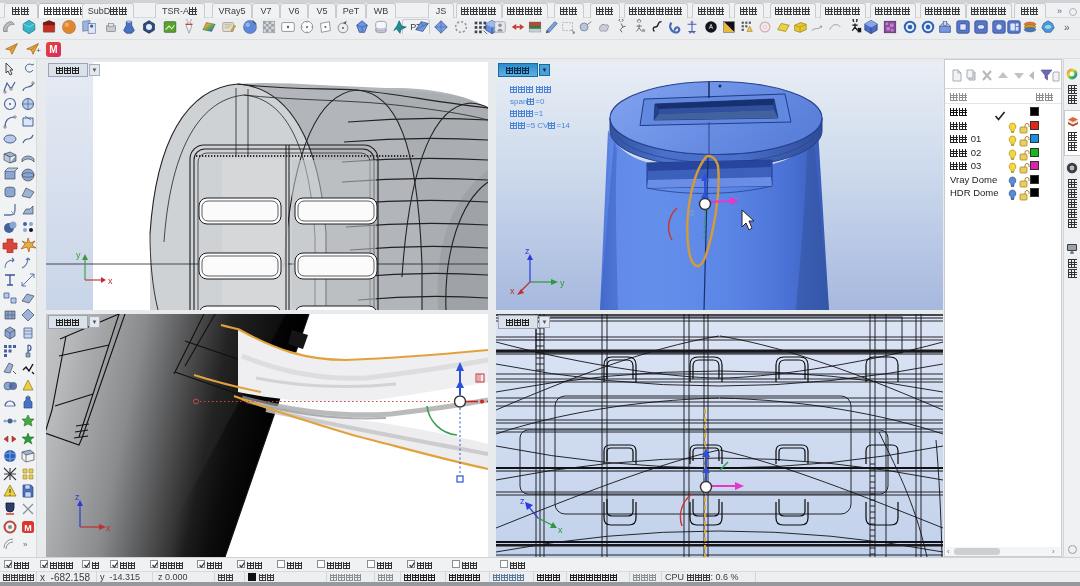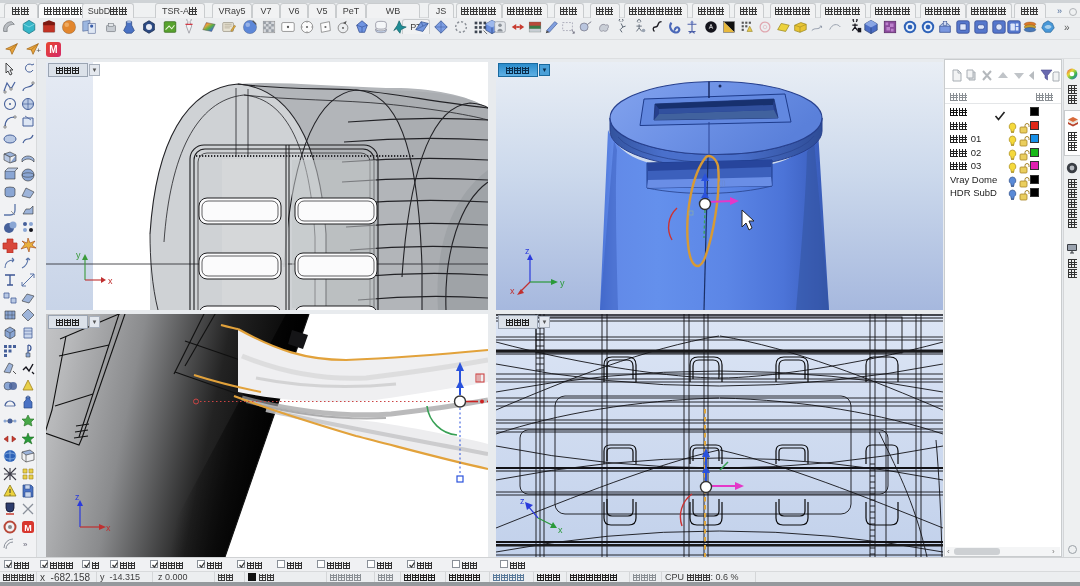--- a/index.html
+++ b/index.html
@@ -19,21 +19,21 @@
     <div class="abs" style="left:0;top:3px;width:1080px;height:15px;background:#eff1f2;border-bottom:1px solid #d8dadc"></div>
     <div class="tb" style="left:4px;width:34px;"><span class="cj c8"></span><span class="cj c8"></span></div>
     <div class="tb" style="left:38px;width:56px;background:#fbfcfd;border-color:#b9bdc0;"><span class="cj c8"></span><span class="cj c8"></span><span class="cj c8"></span><span class="cj c8"></span><span class="cj c8"></span></div>
     <div class="tb" style="left:82px;width:52px;">SubD<span class="cj c8"></span><span class="cj c8"></span></div>
     <div class="tb" style="left:155px;width:50px;">TSR-A<span class="cj c8"></span></div>
     <div class="tb" style="left:212px;width:40px;">VRay5</div>
     <div class="tb" style="left:252px;width:28px;">V7</div>
     <div class="tb" style="left:280px;width:28px;">V6</div>
     <div class="tb" style="left:308px;width:28px;">V5</div>
     <div class="tb" style="left:336px;width:30px;">PeT</div>
-    <div class="tb" style="left:366px;width:54px;">WB</div>
+    <div class="tb" style="left:366px;width:30px;">WB</div>
     <div class="tb" style="left:402px;width:28px;margin-top:16px;">PT</div>
     <div class="tb" style="left:428px;width:26px;">JS</div>
     <div class="tb" style="left:456px;width:46px;"><span class="cj c8"></span><span class="cj c8"></span><span class="cj c8"></span><span class="cj c8"></span></div>
     <div class="tb" style="left:502px;width:46px;"><span class="cj c8"></span><span class="cj c8"></span><span class="cj c8"></span><span class="cj c8"></span></div>
     <div class="tb" style="left:554px;width:30px;"><span class="cj c8"></span><span class="cj c8"></span></div>
     <div class="tb" style="left:590px;width:30px;"><span class="cj c8"></span><span class="cj c8"></span></div>
     <div class="tb" style="left:624px;width:64px;"><span class="cj c8"></span><span class="cj c8"></span><span class="cj c8"></span><span class="cj c8"></span><span class="cj c8"></span><span class="cj c8"></span></div>
     <div class="tb" style="left:692px;width:38px;"><span class="cj c8"></span><span class="cj c8"></span><span class="cj c8"></span></div>
     <div class="tb" style="left:734px;width:30px;"><span class="cj c8"></span><span class="cj c8"></span></div>
     <div class="tb" style="left:770px;width:46px;"><span class="cj c8"></span><span class="cj c8"></span><span class="cj c8"></span><span class="cj c8"></span></div>
@@ -665,20 +665,26 @@
           <path d="M62,220 55,217 55,223Z" fill="#2a9a3a" stroke="none"></path>
 <path d="M34,220 24,230" stroke="#c03030"></path>
           <path d="M21,233 28,231 25,227Z" fill="#c03030" stroke="none"></path>
 </g>
 <text x="29" y="192" font-size="9" fill="#2a3adc" font-family="Liberation Sans">z</text>
 <text x="64" y="224" font-size="9" fill="#2a9a3a" font-family="Liberation Sans">y</text>
 <text x="14" y="232" font-size="9" fill="#c03030" font-family="Liberation Sans">x</text>
 </svg></div>
     <div class="abs" style="left:498px;top:63px;width:40px;height:14px;background:linear-gradient(#2b8ccb,#5fb0e4);border:1px solid #1a6a9e;font-size:8.5px;color:#0a2c4a;text-align:center;line-height:13px;z-index:5"><span class="cj c7"></span><span class="cj c7"></span><span class="cj c7"></span></div>
     <div class="abs" style="left:539px;top:64px;width:11px;height:12px;background:#4aa0d8;border:1px solid #1a6a9e;font-size:6px;color:#0a2c4a;text-align:center;line-height:11px;z-index:5">▼</div>
+    <div class="abs" style="left:510px;top:84px;z-index:5;color:#4a86d8;font-size:8px;line-height:12px">
+      <div><span class="cj c7"></span><span class="cj c7"></span><span class="cj c7"></span>&nbsp;<span class="cj c7"></span><span class="cj c7"></span></div>
+      <div>span<span class="cj c7"></span>=0</div>
+      <div><span class="cj c7"></span><span class="cj c7"></span><span class="cj c7"></span>=1</div>
+      <div><span class="cj c7"></span><span class="cj c7"></span>=5 CV<span class="cj c7"></span>=14</div>
+    </div>
     <div class="abs" style="left:46px;top:314px;width:442px;height:243px"><svg width="442" height="243" viewBox="0 0 442 243">
 <defs>
 <linearGradient id="fgrad" gradientUnits="userSpaceOnUse" x1="245" y1="115" x2="-15" y2="62">
 <stop offset="0" stop-color="#000000"></stop>
             <stop offset=".3" stop-color="#232323"></stop>
             <stop offset=".62" stop-color="#8a8b8d"></stop>
             <stop offset=".88" stop-color="#b7b8ba"></stop>
             <stop offset="1" stop-color="#c4c5c7"></stop>
           </linearGradient>
 <linearGradient id="edged" gradientUnits="userSpaceOnUse" x1="255" y1="120" x2="150" y2="100">
@@ -949,21 +955,21 @@
     <div class="abs" style="left:950px;top:172.5px;width:110px;height:13px;font-size:9.5px;color:#222;line-height:13px;white-space:nowrap">Vray Dome</div>
     <div class="abs" style="left:1008px;top:173.5px"><svg width="9" height="12" viewBox="0 0 9 12">
         <path d="M4.5,1 a3.4,3.6 0 0 1 1.5,6.8 l0,1.7 h-3 l0,-1.7 a3.4,3.6 0 0 1 1.5,-6.8Z" fill="#5a8ad8" stroke="#2a4a88" stroke-width=".7"></path>
         <path d="M3,10.5 h3" stroke="#2a4a88" stroke-width=".8"></path>
       </svg></div>
     <div class="abs" style="left:1019px;top:173.5px"><svg width="11" height="12" viewBox="0 0 11 12">
         <rect x="1" y="5" width="7" height="6" rx="1" fill="#eace5e" stroke="#a8862a" stroke-width=".8"></rect>
         <path d="M6,5 V3.5 a2,2 0 0 1 4,0 V5" fill="none" stroke="#a8862a" stroke-width="1"></path>
       </svg></div>
     <div class="abs" style="left:1030px;top:174.5px;width:9px;height:9px;background:#000000;border:1px solid #333"></div>
-    <div class="abs" style="left:950px;top:186.0px;width:110px;height:13px;font-size:9.5px;color:#222;line-height:13px;white-space:nowrap">HDR SubD</div>
+    <div class="abs" style="left:950px;top:186.0px;width:110px;height:13px;font-size:9.5px;color:#222;line-height:13px;white-space:nowrap">HDR Dome</div>
     <div class="abs" style="left:1008px;top:187.0px"><svg width="9" height="12" viewBox="0 0 9 12">
         <path d="M4.5,1 a3.4,3.6 0 0 1 1.5,6.8 l0,1.7 h-3 l0,-1.7 a3.4,3.6 0 0 1 1.5,-6.8Z" fill="#5a8ad8" stroke="#2a4a88" stroke-width=".7"></path>
         <path d="M3,10.5 h3" stroke="#2a4a88" stroke-width=".8"></path>
       </svg></div>
     <div class="abs" style="left:1019px;top:187.0px"><svg width="11" height="12" viewBox="0 0 11 12">
         <rect x="1" y="5" width="7" height="6" rx="1" fill="#eace5e" stroke="#a8862a" stroke-width=".8"></rect>
         <path d="M6,5 V3.5 a2,2 0 0 1 4,0 V5" fill="none" stroke="#a8862a" stroke-width="1"></path>
       </svg></div>
     <div class="abs" style="left:1030px;top:188.0px;width:9px;height:9px;background:#000000;border:1px solid #333"></div>
     <div class="abs" style="left:946px;top:547px;width:114px;height:9px;background:#f4f5f6"></div>

